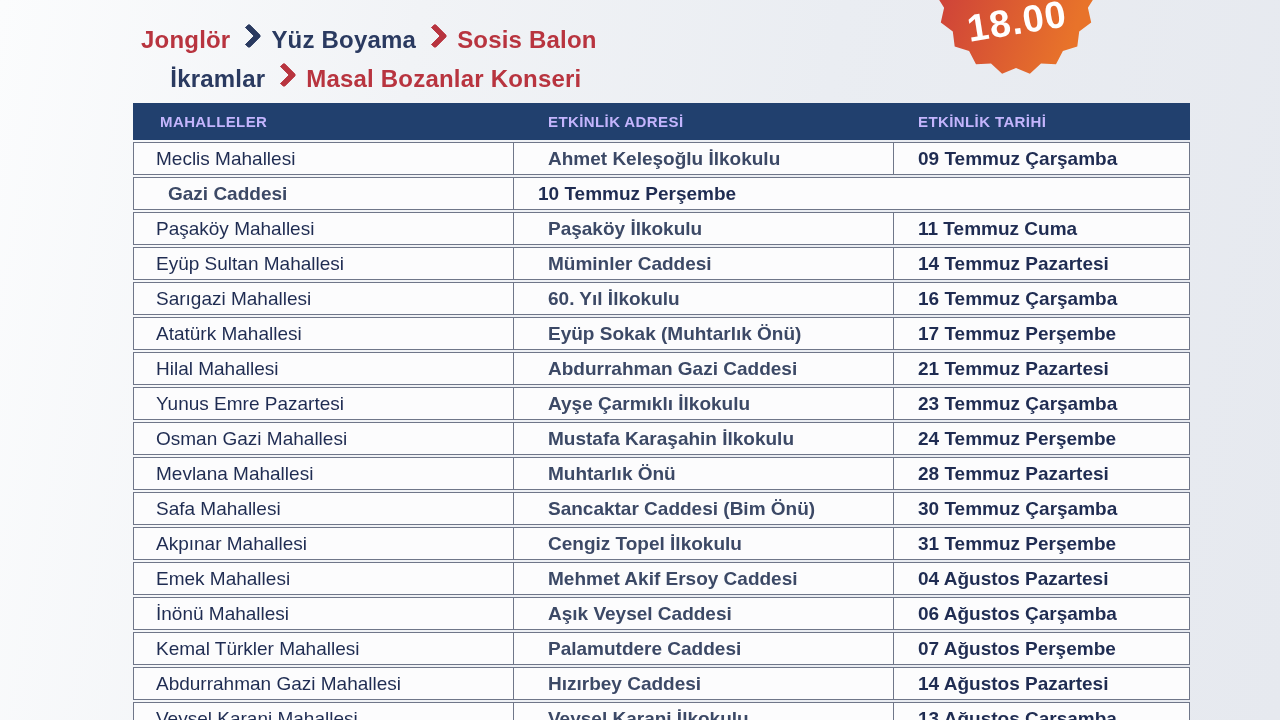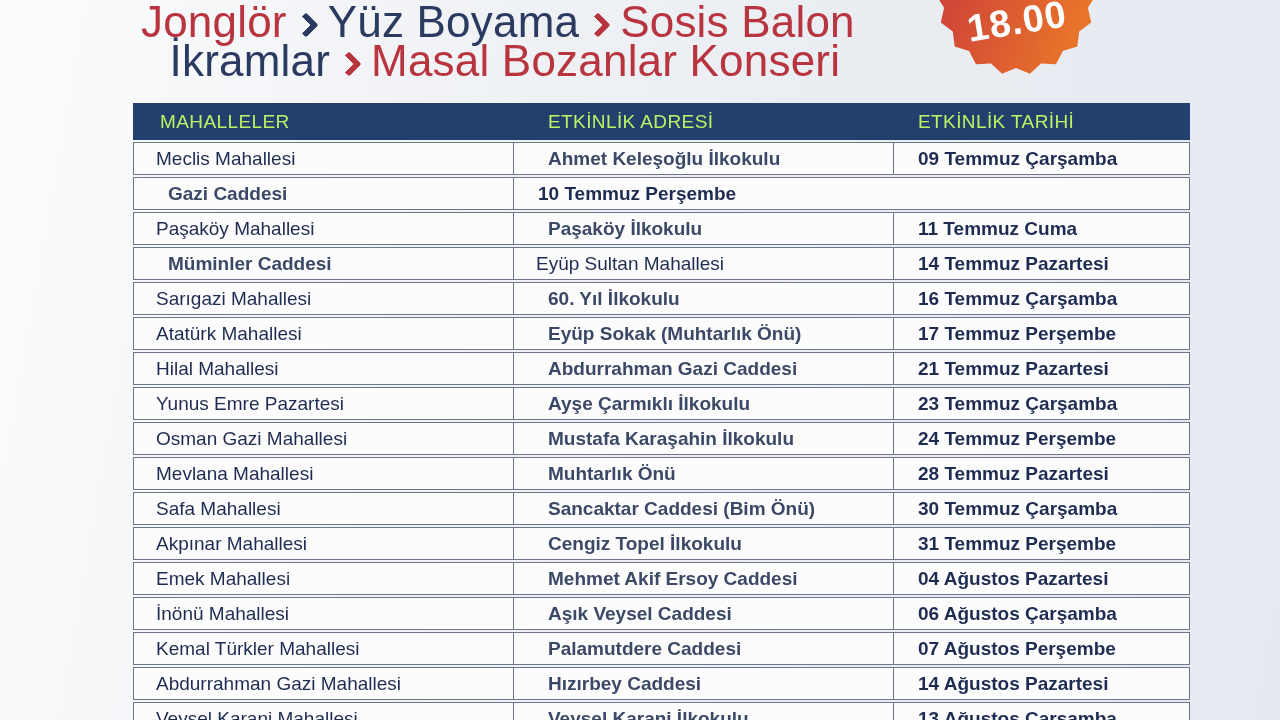--- a/index.html
+++ b/index.html
@@ -3,22 +3,22 @@
 <meta charset="utf-8">
 <style>
   html,body{margin:0;padding:0;}
   body{font-family:"Liberation Sans","DejaVu Sans",sans-serif;}
   .stage{
     position:relative;width:1280px;height:720px;overflow:hidden;
     background:linear-gradient(100deg,#fbfcfd 0%,#f1f3f6 30%,#eaedf2 60%,#e6e9ef 100%);
   }
   
   .activities{
-    position:absolute;left:141px;top:2px;
-    font-size:44px;font-weight:400;line-height:39px;letter-spacing:.2px;
+    position:absolute;left:141px;top:20px;
+    font-size:24px;font-weight:700;line-height:39px;letter-spacing:.2px;
     white-space:nowrap;
   }
   .act-line2{padding-left:14px;text-align:center;}
   .red{color:#b8343f;}
   .navy{color:#2a3a60;}
   .arrow{
     display:inline-block;width:12px;height:12px;
     border-top:6px solid currentColor;border-right:6px solid currentColor;
     border-radius:3px;transform:rotate(45deg);
     margin:0 13px 3px 10px;
@@ -30,22 +30,22 @@
     font-family:"Liberation Sans","DejaVu Sans",sans-serif;
     font-size:38px;font-weight:700;letter-spacing:1px;fill:#ffffff;
   }
   
   .sched{position:absolute;left:133px;top:103px;width:1057px;}
   .t-head{
     display:grid;grid-template-columns:380px 380px 297px;
     height:37px;background:#21406e;border:1px solid #21406e;box-sizing:border-box;
   }
   .t-head .cell{
-    display:flex;align-items:center;color:#bef264;
-    font-size:19px;font-weight:400;letter-spacing:.4px;
+    display:flex;align-items:center;color:#c4b5fd;
+    font-size:15px;font-weight:700;letter-spacing:.4px;
   }
   .t-row{
     display:grid;grid-template-columns:380px 380px 297px;
     height:33px;margin-top:2px;background:#fcfcfd;
     border:1px solid #6f7689;box-sizing:border-box;
   }
   .cell{box-sizing:border-box;display:flex;align-items:center;overflow:hidden;white-space:nowrap;}
   .c1{padding-left:22px;border-right:1px solid #6f7689;}
   .c2{padding-left:34px;border-right:1px solid #6f7689;text-align:right;}
   .c3{padding-left:24px;}
@@ -97,22 +97,22 @@
         <div class="t-row">
     <div class="cell c2">Gazi Caddesi</div>
     <div class="cell c3">10 Temmuz Perşembe</div>
   </div>
         <div class="t-row">
     <div class="cell c1">Paşaköy Mahallesi</div>
     <div class="cell c2">Paşaköy İlkokulu</div>
     <div class="cell c3">11 Temmuz Cuma</div>
   </div>
         <div class="t-row">
+    <div class="cell c1">Eyüp Sultan Mahallesi</div>
     <div class="cell c2">Müminler Caddesi</div>
-    <div class="cell c1">Eyüp Sultan Mahallesi</div>
     <div class="cell c3">14 Temmuz Pazartesi</div>
   </div>
         <div class="t-row">
     <div class="cell c1">Sarıgazi Mahallesi</div>
     <div class="cell c2">60. Yıl İlkokulu</div>
     <div class="cell c3">16 Temmuz Çarşamba</div>
   </div>
         <div class="t-row">
     <div class="cell c1">Atatürk Mahallesi</div>
     <div class="cell c2">Eyüp Sokak (Muhtarlık Önü)</div>

